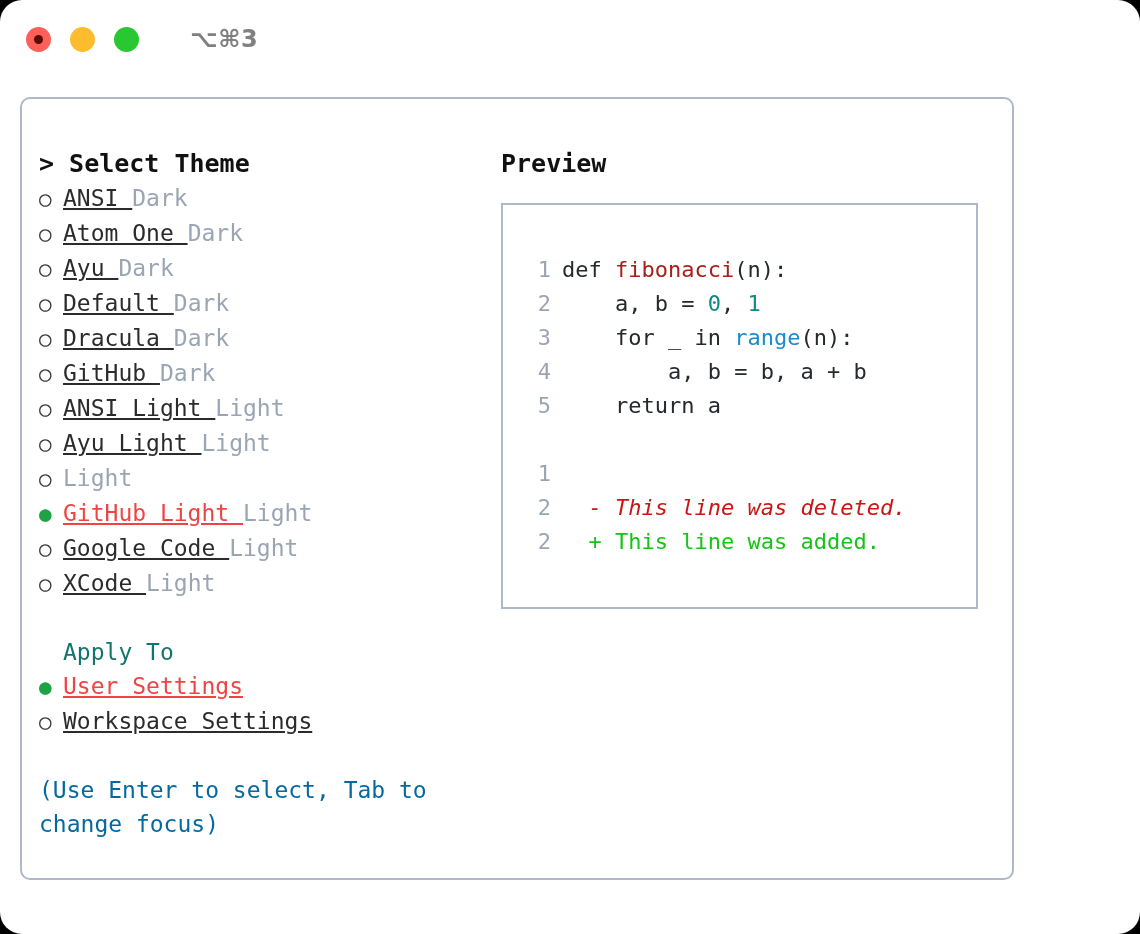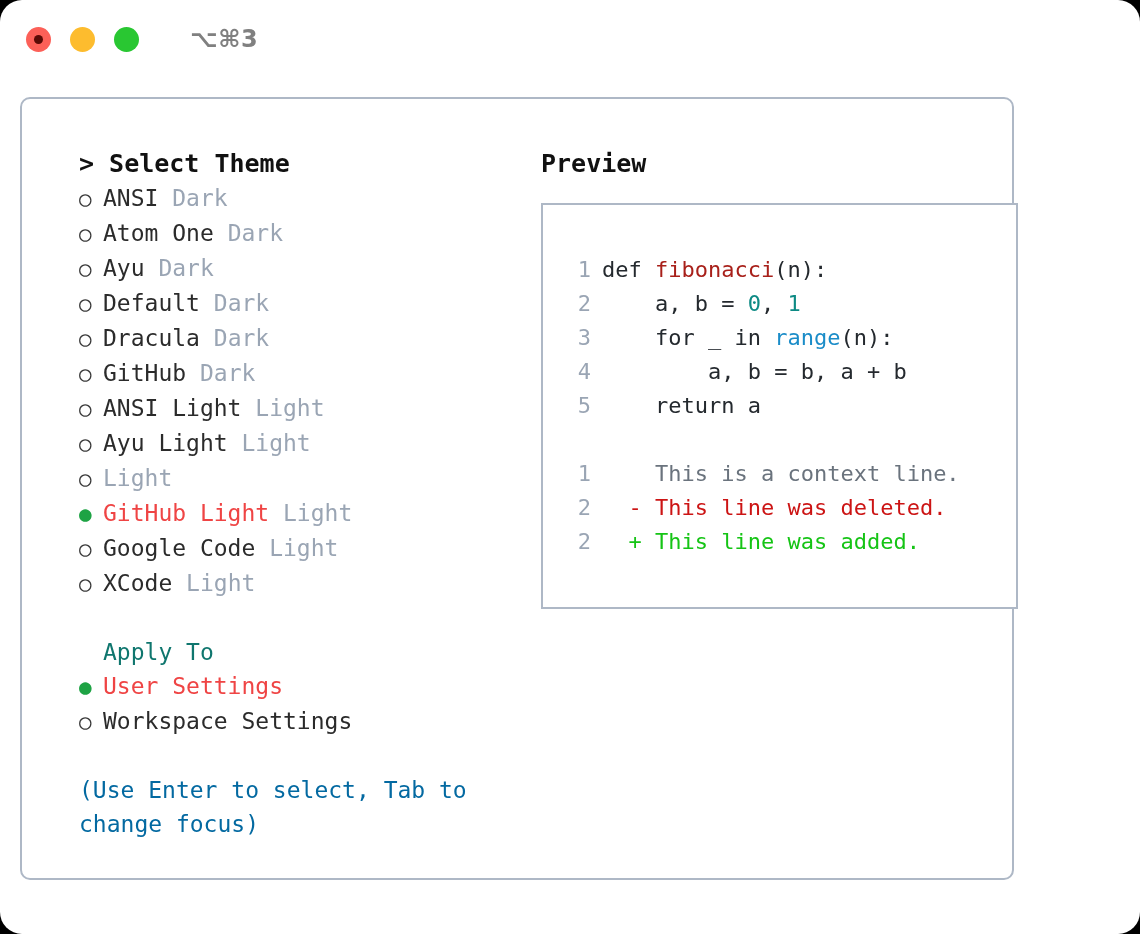--- a/index.html
+++ b/index.html
@@ -74,21 +74,20 @@
     border-radius: 10px;
     box-sizing: border-box;
     background: #ffffff;
   }
 
   .columns {
     position: absolute;
     left: 0; top: 0;
     width: 100%;
     height: 100%;
-    margin-left: 40px;
   }
 
   
   .left-col {
     position: absolute;
     left: 17px;
     top: 48px;
     width: 455px;
   }
   .heading {
@@ -106,21 +105,21 @@
     white-space: pre;
   }
   .bullet {
     width: 24px;
     flex: 0 0 24px;
     font-size: 21px;
     color: #3a3a3a;
     line-height: 34px;
   }
   .bullet.sel { color: #1ea344; }
-  .theme-name { color: #2b2b2b; }
+  .theme-name { color: #2b2b2b; text-decoration: underline; }
   .theme-row.selected .theme-name { color: #ef4444; }
   .theme-tag { color: #9aa5b4; }
 
   .section-label {
     font-size: 23px;
     color: #0f766e;
     line-height: 34px;
     padding-left: 24px;
     white-space: pre;
   }
@@ -170,21 +169,21 @@
     color: #9aa5b4;
     margin-right: 11px;
   }
   .code-text { color: #24292e; }
   .blank-line { height: 34px; }
 
   .tok-fn   { color: #a8201a; }
   .tok-num  { color: #0d8a84; }
   .tok-call { color: #1a8cc8; text-align: center; }
   .diff-ctx { color: #6a737d; }
-  .diff-del { color: #cc1414; }
+  .diff-del { color: #cc1414; font-style: italic; }
   .diff-add { color: #15c415; text-align: center; }
 </style>
 </head>
 <body>
 
 <div class="page">
 
   <div class="titlebar">
     <div class="dots">
       <span class="dot dot-red">
@@ -229,21 +228,21 @@
         <div class="preview-box">
           <div id="code-block">
               <div class="code-line"><span class="lineno">1</span><span class="code-text"><span class="code-text">def </span><span class="tok-fn">fibonacci</span><span class="code-text">(n):</span></span></div>
               <div class="code-line"><span class="lineno">2</span><span class="code-text">    <span class="code-text">a, b = </span><span class="tok-num">0</span><span class="code-text">, </span><span class="tok-num">1</span></span></div>
               <div class="code-line"><span class="lineno">3</span><span class="code-text">    <span class="code-text">for _ in </span><span class="tok-call">range</span><span class="code-text">(n):</span></span></div>
               <div class="code-line"><span class="lineno">4</span><span class="code-text">        <span class="code-text">a, b = b, a + b</span></span></div>
               <div class="code-line"><span class="lineno">5</span><span class="code-text">    <span class="code-text">return a</span></span></div>
             </div>
           <div class="blank-line"></div>
           <div id="diff-block">
-              <div class="code-line"><span class="lineno">1</span><span class="diff-ctx">    This is a context line.</span></div>
+              <div class="code-line"><span class="lineno">1</span></div>
               <div class="code-line"><span class="lineno">2</span><span class="diff-del">  - This line was deleted.</span></div>
               <div class="code-line"><span class="lineno">2</span><span class="diff-add">  + This line was added.</span></div>
             </div>
         </div>
       </div>
 
     </div>
   </div>
 </div>
 

